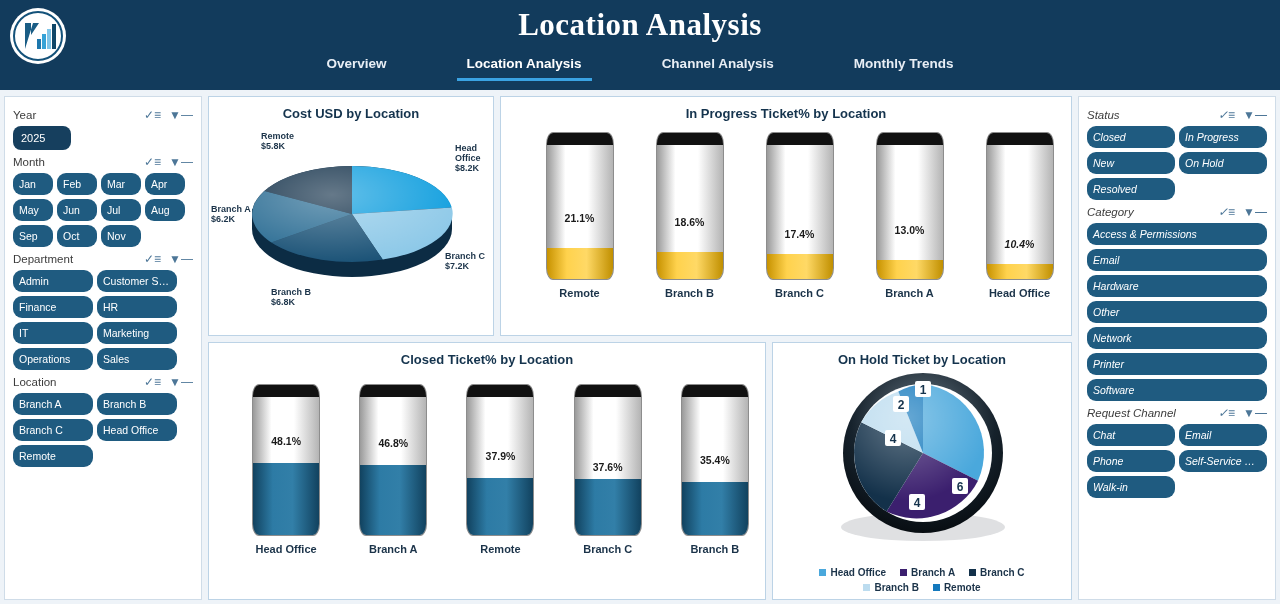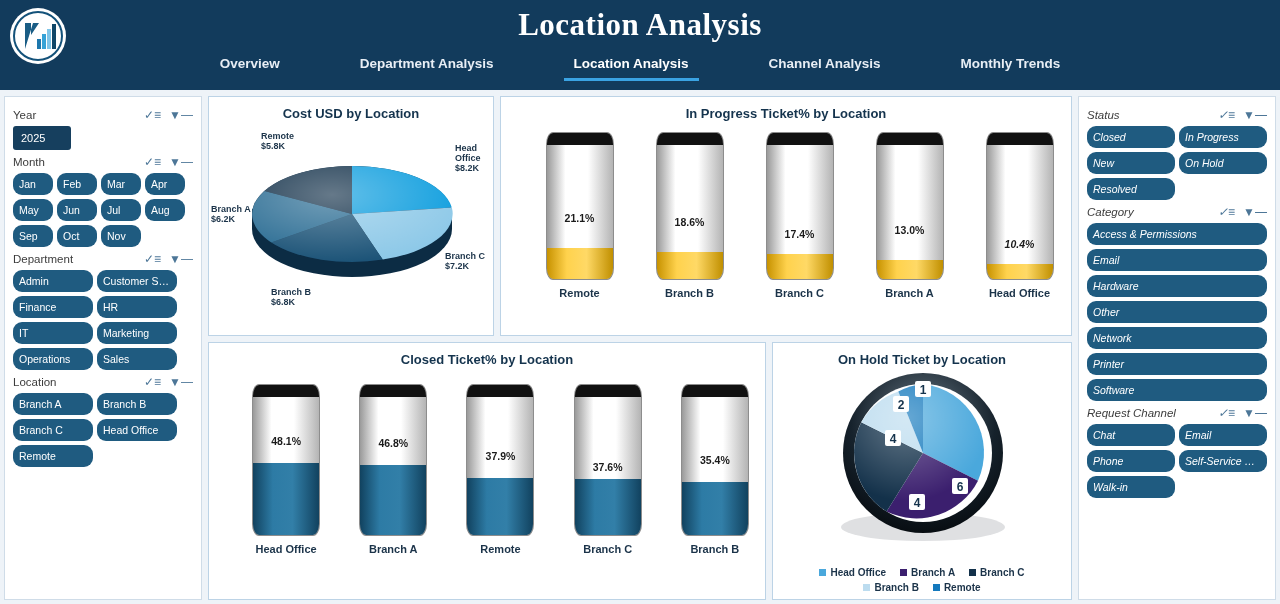--- a/index.html
+++ b/index.html
@@ -75,21 +75,21 @@
     min-width:0;
     text-align:left;
     white-space:nowrap;
     overflow:hidden;
     text-overflow:ellipsis;
   }
   .chip.w4 { width:40px; }
   .chip.w2 { width:80px; }
   .yearbox {
     background:#163f5e; color:#fff; font-size:11px;
-    width:58px; padding:6px 8px; border-radius:3px;
+    width:58px; padding:6px 8px; border-radius:8px;
   }
 
   
   .center { flex:1; display:flex; flex-direction:column; gap:6px; }
   .center-top { display:flex; gap:6px; height:240px; }
   .center-bot { display:flex; gap:6px; flex:1; }
   .card { background:#fff; border:1px solid #bcd3e6; position:relative; }
   .card-title {
     text-align:center; font-weight:bold; font-size:13px; color:#14334d;
     padding-top:9px;
@@ -160,21 +160,20 @@
       <path d="M12 38 L12 12 L18 12 L18 24 L26 12 L20 12" fill="#1a5d85"></path>
       <rect x="24" y="28" width="4" height="10" fill="#1d77ad"></rect>
       <rect x="29" y="23" width="4" height="15" fill="#36a2d6"></rect>
       <rect x="34" y="18" width="4" height="20" fill="#7fc5e8"></rect>
       <rect x="39" y="13" width="4" height="25" fill="#0f4668"></rect>
     </svg>
   </div>
   <div class="title">Location Analysis</div>
   <div class="tabs">
     <div class="tab">Overview</div>
-    <div class="tab">Department Analysis</div>
     <div class="tab active">Location Analysis</div>
     <div class="tab">Channel Analysis</div>
     <div class="tab">Monthly Trends</div>
   </div>
 </div>
 
 <div class="body-wrap">
 
   <div class="left-pane">
 

